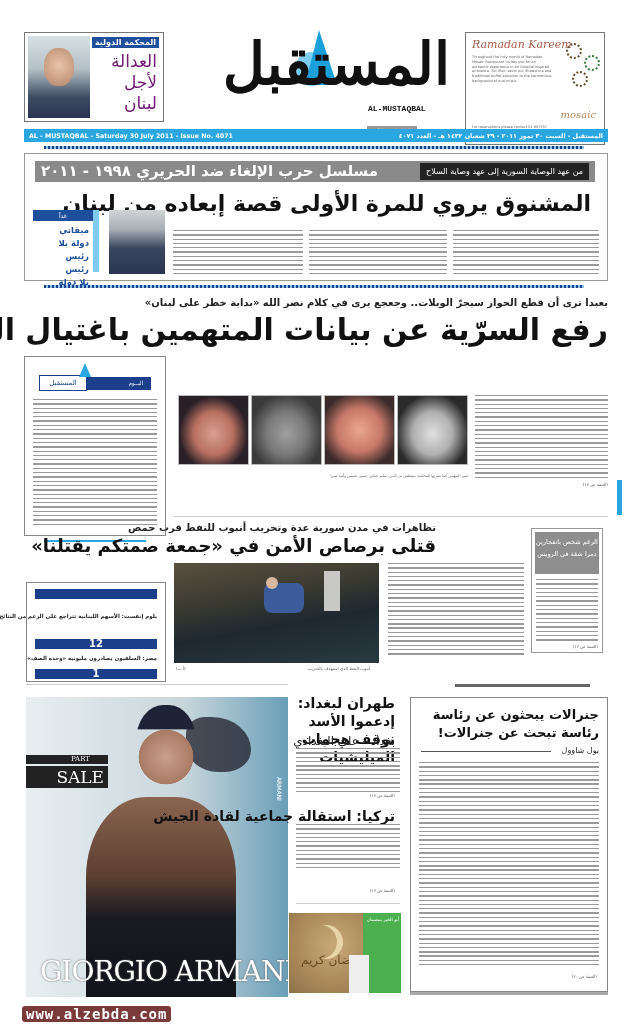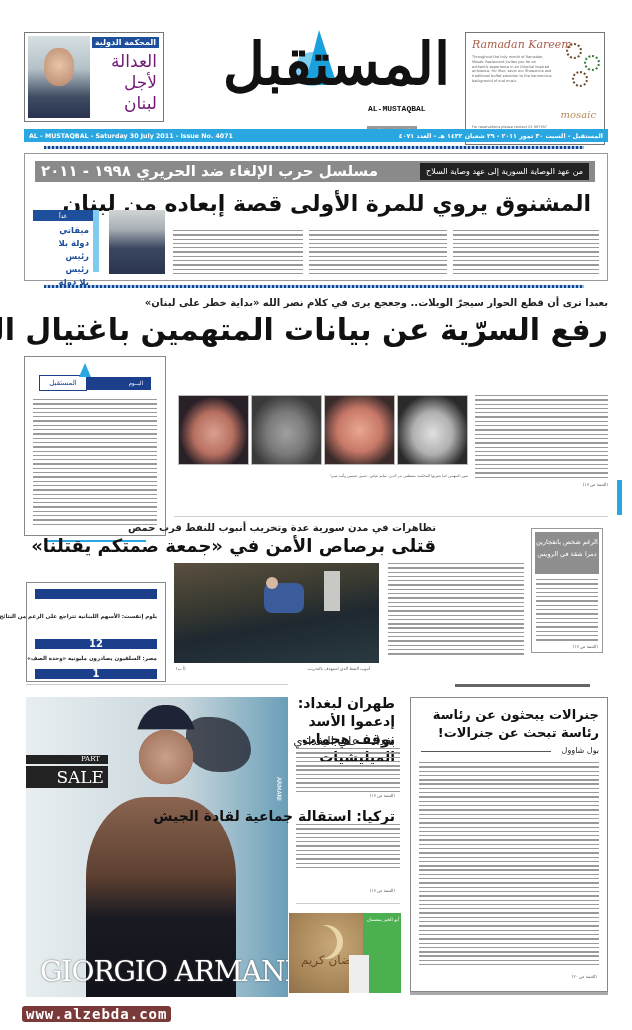--- a/index.html
+++ b/index.html
@@ -76,21 +76,21 @@
   .killed-tag { left: 3px; top: 3px; width: 64px; height: 42px; background: #8e8e8e; color: #fff; font-size: 6.5px; line-height: 12px; text-align: center; padding-top: 4px; direction: rtl; }
 
   .side-blue { left: 617px; top: 480px; width: 5px; height: 35px; background: #2aa7e0; }
 
   
   .armani { left: 26px; top: 697px; width: 262px; height: 300px; background: linear-gradient(90deg,#e8eef0 0%,#c8d6dc 60%,#6a9fb8 100%); overflow: hidden; }
   .model-body { left: 60px; top: 100px; width: 150px; height: 200px; background: linear-gradient(180deg,#8a6450 0%,#5c3f30 40%,#1a1a22 60%,#12121a 100%); border-radius: 40% 40% 0 0; }
   .model-head { left: 110px; top: 8px; width: 60px; height: 80px; background: radial-gradient(circle at 50% 65%,#c9a08a 0%,#a87a64 45%,transparent 46%), linear-gradient(180deg,#1e2435 0%,#1e2435 30%,transparent 31%); border-radius: 45%; }
   .model-scarf { left: 160px; top: 20px; width: 65px; height: 55px; background: rgba(30,30,40,0.75); border-radius: 30% 60% 40% 50%; }
   .sale-tag { left: 0; top: 58px; width: 82px; height: 34px; }
-  .sale-part { left: 0; top: 0; width: 82px; height: 9px; background: #222; color: #fff; font-family: "DejaVu Serif", serif; font-size: 7px; text-align: right; padding-right: 8px; line-height: 9px; }
+  .sale-part { left: 0; top: 0; width: 82px; height: 9px; background: #222; color: #fff; font-family: "DejaVu Serif", serif; font-size: 7px; text-align: right; padding-right: 18px; line-height: 9px; }
   .sale-word { left: 0; top: 11px; width: 82px; height: 22px; background: #222; color: #fff; font-family: "DejaVu Serif", serif; font-size: 17px; text-align: right; padding-right: 4px; line-height: 22px; }
   .armani-brand { left: 14px; top: 258px; font-family: "DejaVu Serif", serif; font-size: 28px; color: #fff; letter-spacing: -1px; white-space: nowrap; text-shadow: 0 0 2px #555; }
   .armani-vertical { left: 250px; top: 80px; writing-mode: vertical-rl; font-size: 6px; color: #fff; }
 
   .tehran-head { right: 237px; top: 694px; font-size: 14px; font-weight: bold; color: #111; line-height: 18px; direction: rtl; text-align: right; }
   .tehran-byline { right: 237px; top: 734px; font-size: 12px; color: #222; direction: rtl; }
   .turkey-head { right: 237px; top: 808px; font-size: 14px; font-weight: bold; color: #111; direction: rtl; }
 
   .generals-box { left: 410px; top: 697px; width: 198px; height: 295px; border: 1px solid #888; box-shadow: 0 3px 0 #aaa; }
   .generals-topbar { left: 455px; top: 684px; width: 135px; height: 3px; background: #666; }

